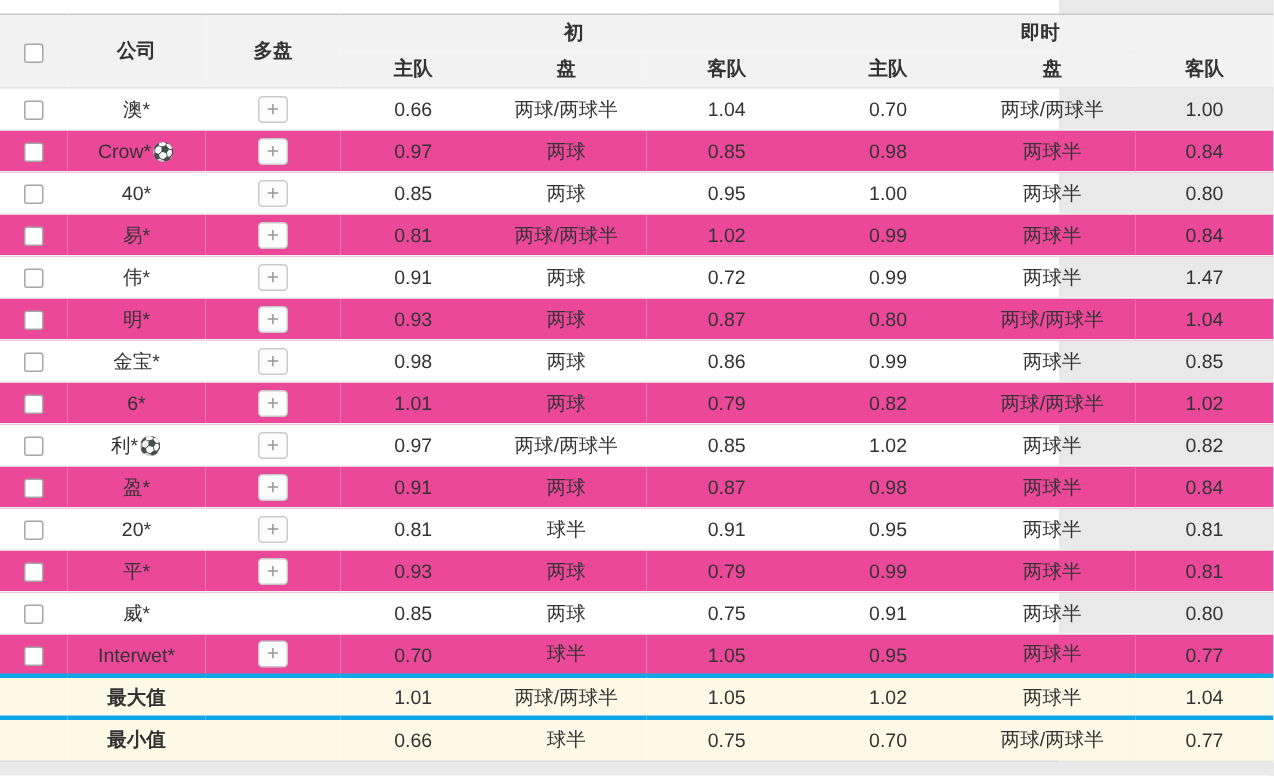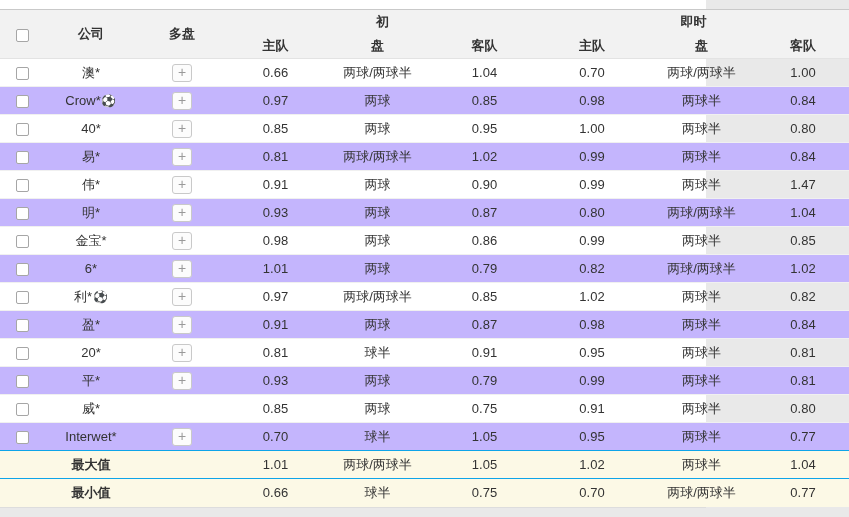--- a/index.html
+++ b/index.html
@@ -27,25 +27,25 @@
     font-size: 13px;
     text-align: center;
     vertical-align: middle;
     color: #333;
   }
   thead tr.h1 th { border-top: 1px solid #c9c9c9; }
   tr.h1 { height: 25px; }
   tr.h2 { height: 24px; }
   thead tr.h2 th, thead th[rowspan] { border-bottom: 1px solid #e3e3e3; }
   tbody tr { height: 28px; }
-  tbody tr.alt { background: #c4b5fd; }
+  tbody tr.alt { background: #ec4899; }
   tbody td { text-align: center; vertical-align: middle; border-top: 1px solid #f0f0f0; }
   tbody tr:first-child td { border-top: none; }
   tr.summary { background: #fcf9e6; }
-  tr.summary td { border-top: 1px solid #0ea5e9; }
+  tr.summary td { border-top: 3px solid #0ea5e9; }
   .sum-label { font-weight: 700; }
   .checkbox {
     display: inline-block; width: 13px; height: 13px;
     border: 1px solid #a6a6a6; border-radius: 2px; background: #fff;
     vertical-align: middle; cursor: pointer;
   }
   .plus-btn {
     display: inline-block; width: 20px; height: 18px; line-height: 15px;
     border: 1px solid #c9c9c9; border-radius: 3px;
     background: #fcfcfc; color: #999; font-size: 14px; text-align: center;
@@ -133,21 +133,21 @@
         <td>0.99</td>
         <td>两球半</td>
         <td>0.84</td>
       </tr>
       <tr>
         <td><span class="checkbox"></span></td>
         <td><span>伟*</span></td>
         <td><span class="plus-btn">+</span></td>
         <td>0.91</td>
         <td>两球</td>
-        <td>0.90</td>
+        <td>0.72</td>
         <td>0.99</td>
         <td>两球半</td>
         <td>1.47</td>
       </tr>
       <tr class="alt">
         <td><span class="checkbox"></span></td>
         <td><span>明*</span></td>
         <td><span class="plus-btn">+</span></td>
         <td>0.93</td>
         <td>两球</td>

